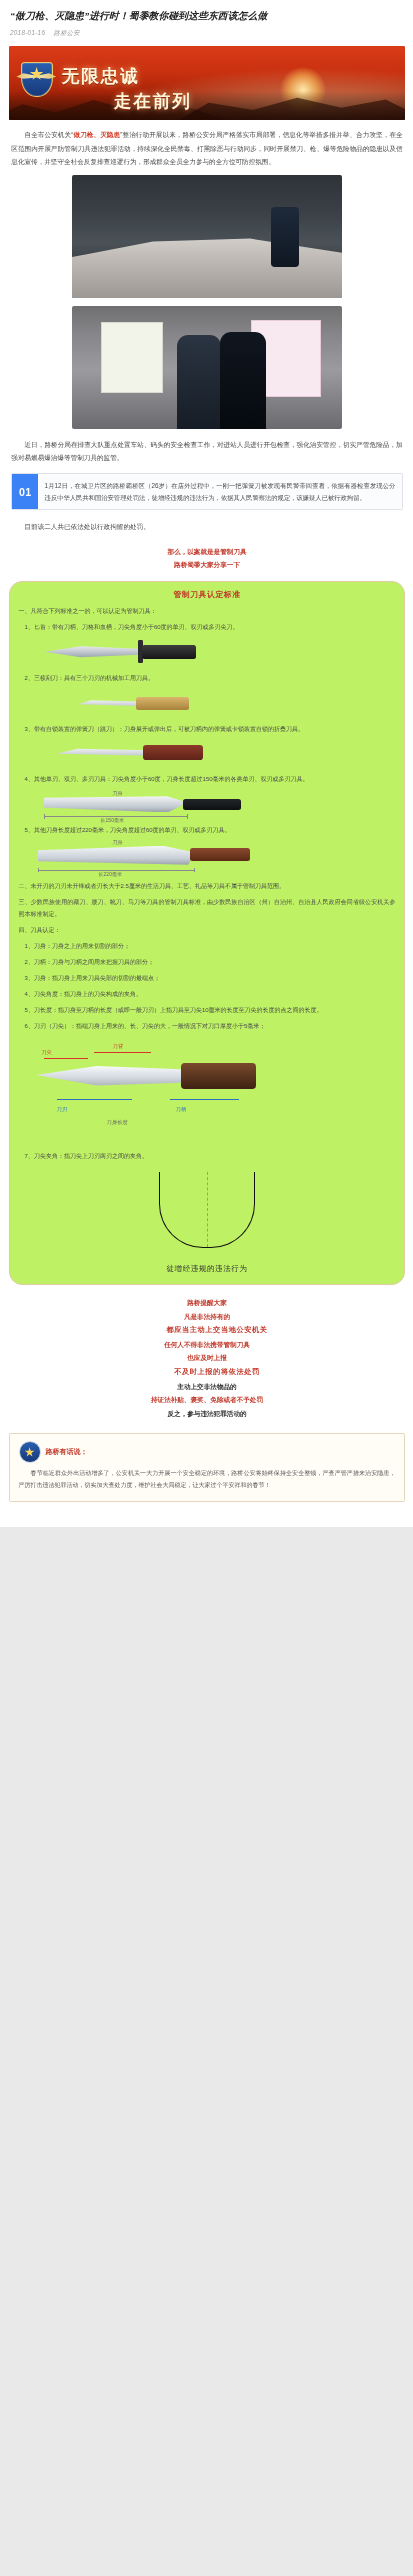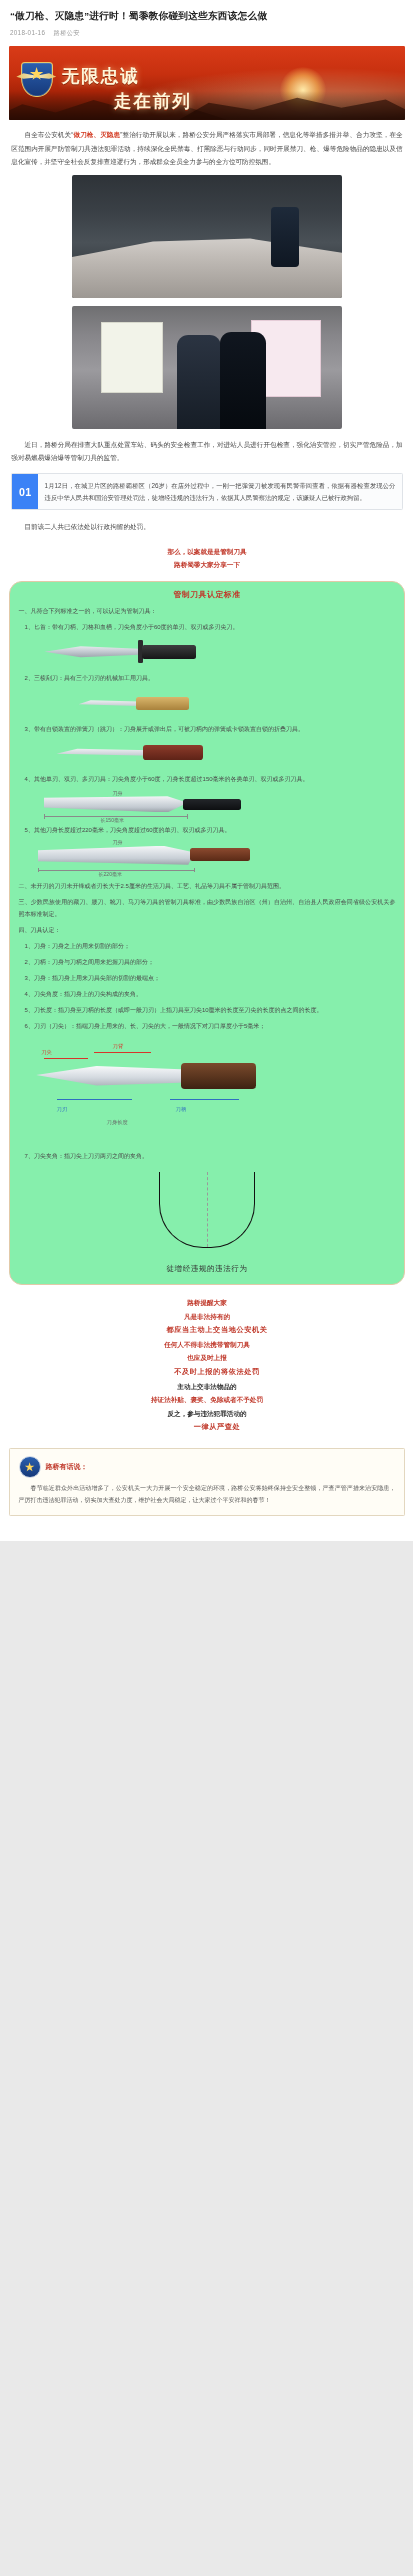--- a/index.html
+++ b/index.html
@@ -13,21 +13,21 @@
   }
   .page{
     width:414px;
     margin:0 auto;
     background:#ffffff;
     position:relative;
     padding-bottom:25px;
     box-sizing:border-box;
   }
   
-  .art-head{padding:8.8px 10px 3.8px 10px;}
+  .art-head{padding:8.8px 10px 3.8px 10px;font-style:italic;}
   .art-title{
     font-size:9.7px;
     font-weight:bold;
     color:#222;
     line-height:1.5;
     letter-spacing:0.2px;
   }
   .art-meta{
     margin-top:5.7px;
     font-size:6.3px;
@@ -156,21 +156,21 @@
   .num-text{
     padding:5.7px 6.3px;font-size:6.3px;line-height:1.9;color:#4a4a4a;text-align:justify;
   }
 
   .center-note{
     margin:10px 11.3px 0 11.3px;font-size:6.6px;line-height:2;color:#444;text-indent:2em;
   }
 
   
   .std-box{
-    margin:8.8px 8.8px 0 8.8px;border:0.6px solid #e2c9a8;background:#86efac;
+    margin:8.8px 8.8px 0 8.8px;border:0.6px solid #e2c9a8;background:#bef264;
     border-radius:13px;padding:7.5px 8.8px 10px 8.8px;
   }
   .std-title{
     text-align:center;color:#c0392b;font-weight:bold;font-size:7.8px;letter-spacing:0.6px;
     margin-bottom:6.3px;
   }
   .std-p{font-size:6px;line-height:1.95;color:#4a4a4a;text-align:justify;margin:4.4px 0 0 0;}
   .std-p.ind{text-indent:1em;}
 
   .knife{
@@ -432,21 +432,20 @@
   <div class="concl">
     <div>路桥提醒大家</div>
     <div>凡是非法持有的</div>
     <div class="big">都应当主动上交当地公安机关</div>
     <div>任何人不得非法携带管制刀具</div>
     <div>也应及时上报</div>
     <div class="big">不及时上报的将依法处罚</div>
     <div class="dark">主动上交非法物品的</div>
     <div>持证法补贴、褒奖、免除或者不予处罚</div>
     <div class="dark">反之，参与违法犯罪活动的</div>
-    <div class="big">一律从严查处</div>
   </div>
 
   <div class="footer-card">
     <div class="fc-head">
       <div class="fc-avatar"></div>
       <div class="fc-title">路桥有话说：</div>
     </div>
     <div class="fc-body">春节临近群众外出活动增多了，公安机关一大力开展一个安全稳定的环境，路桥公安将始终保持全安全整顿，严查严管严措来治安隐患，严厉打击违法犯罪活动，切实加大查处力度，维护社会大局稳定，让大家过个平安祥和的春节！</div>
   </div>
 

